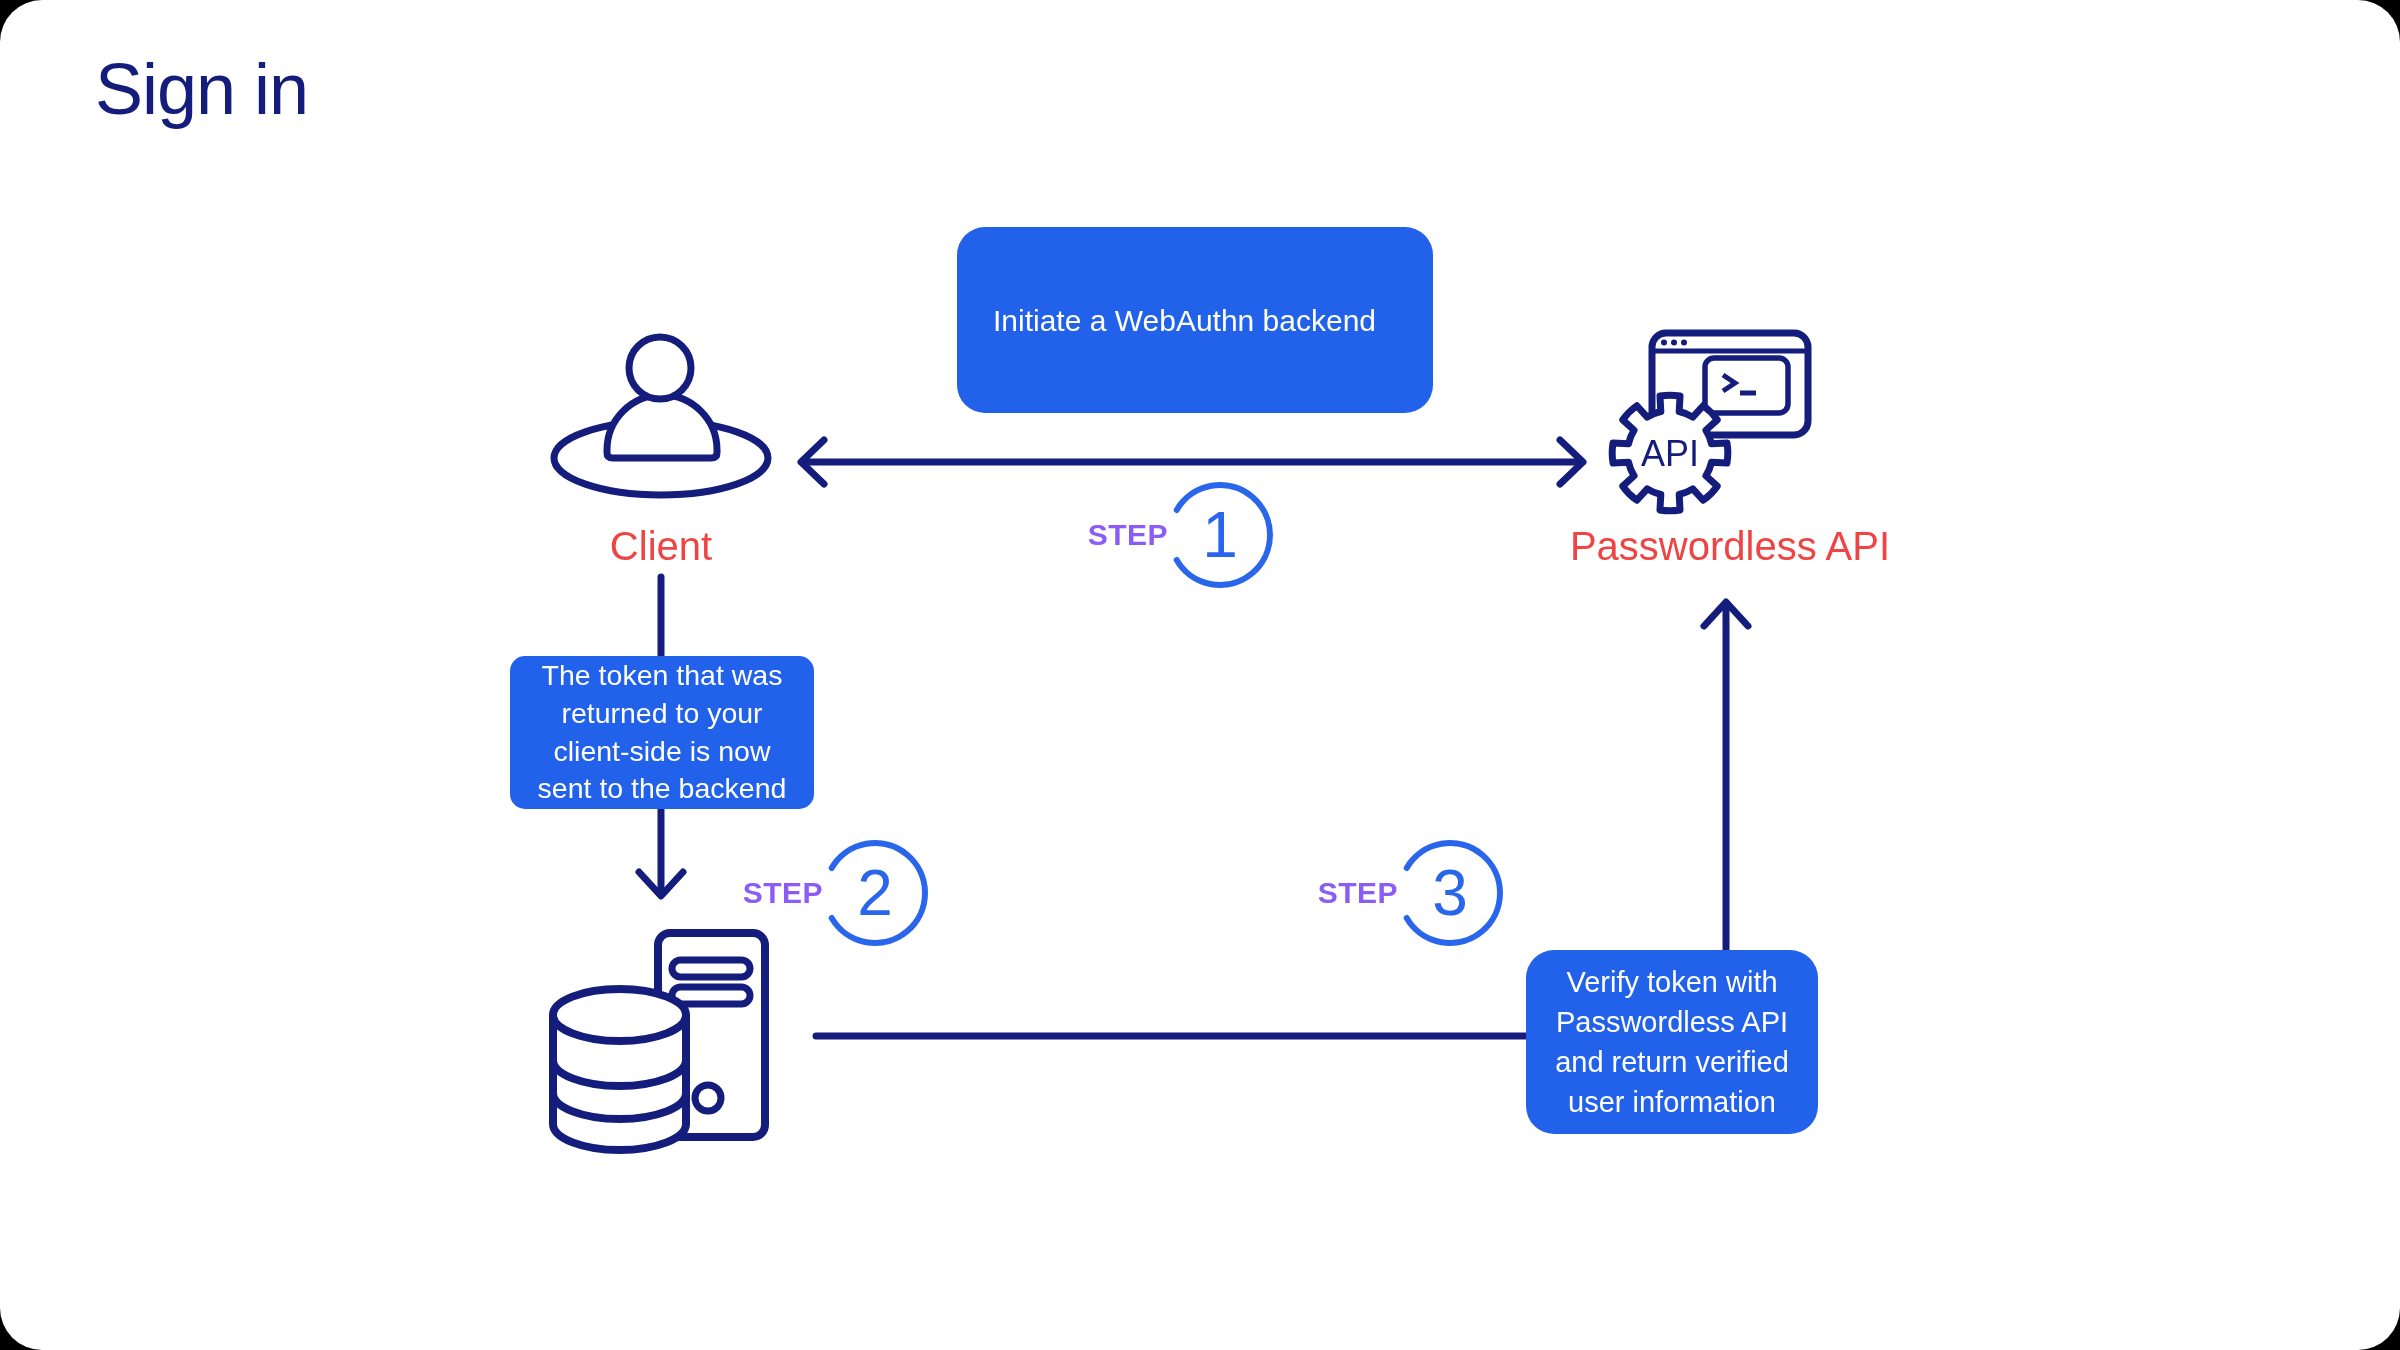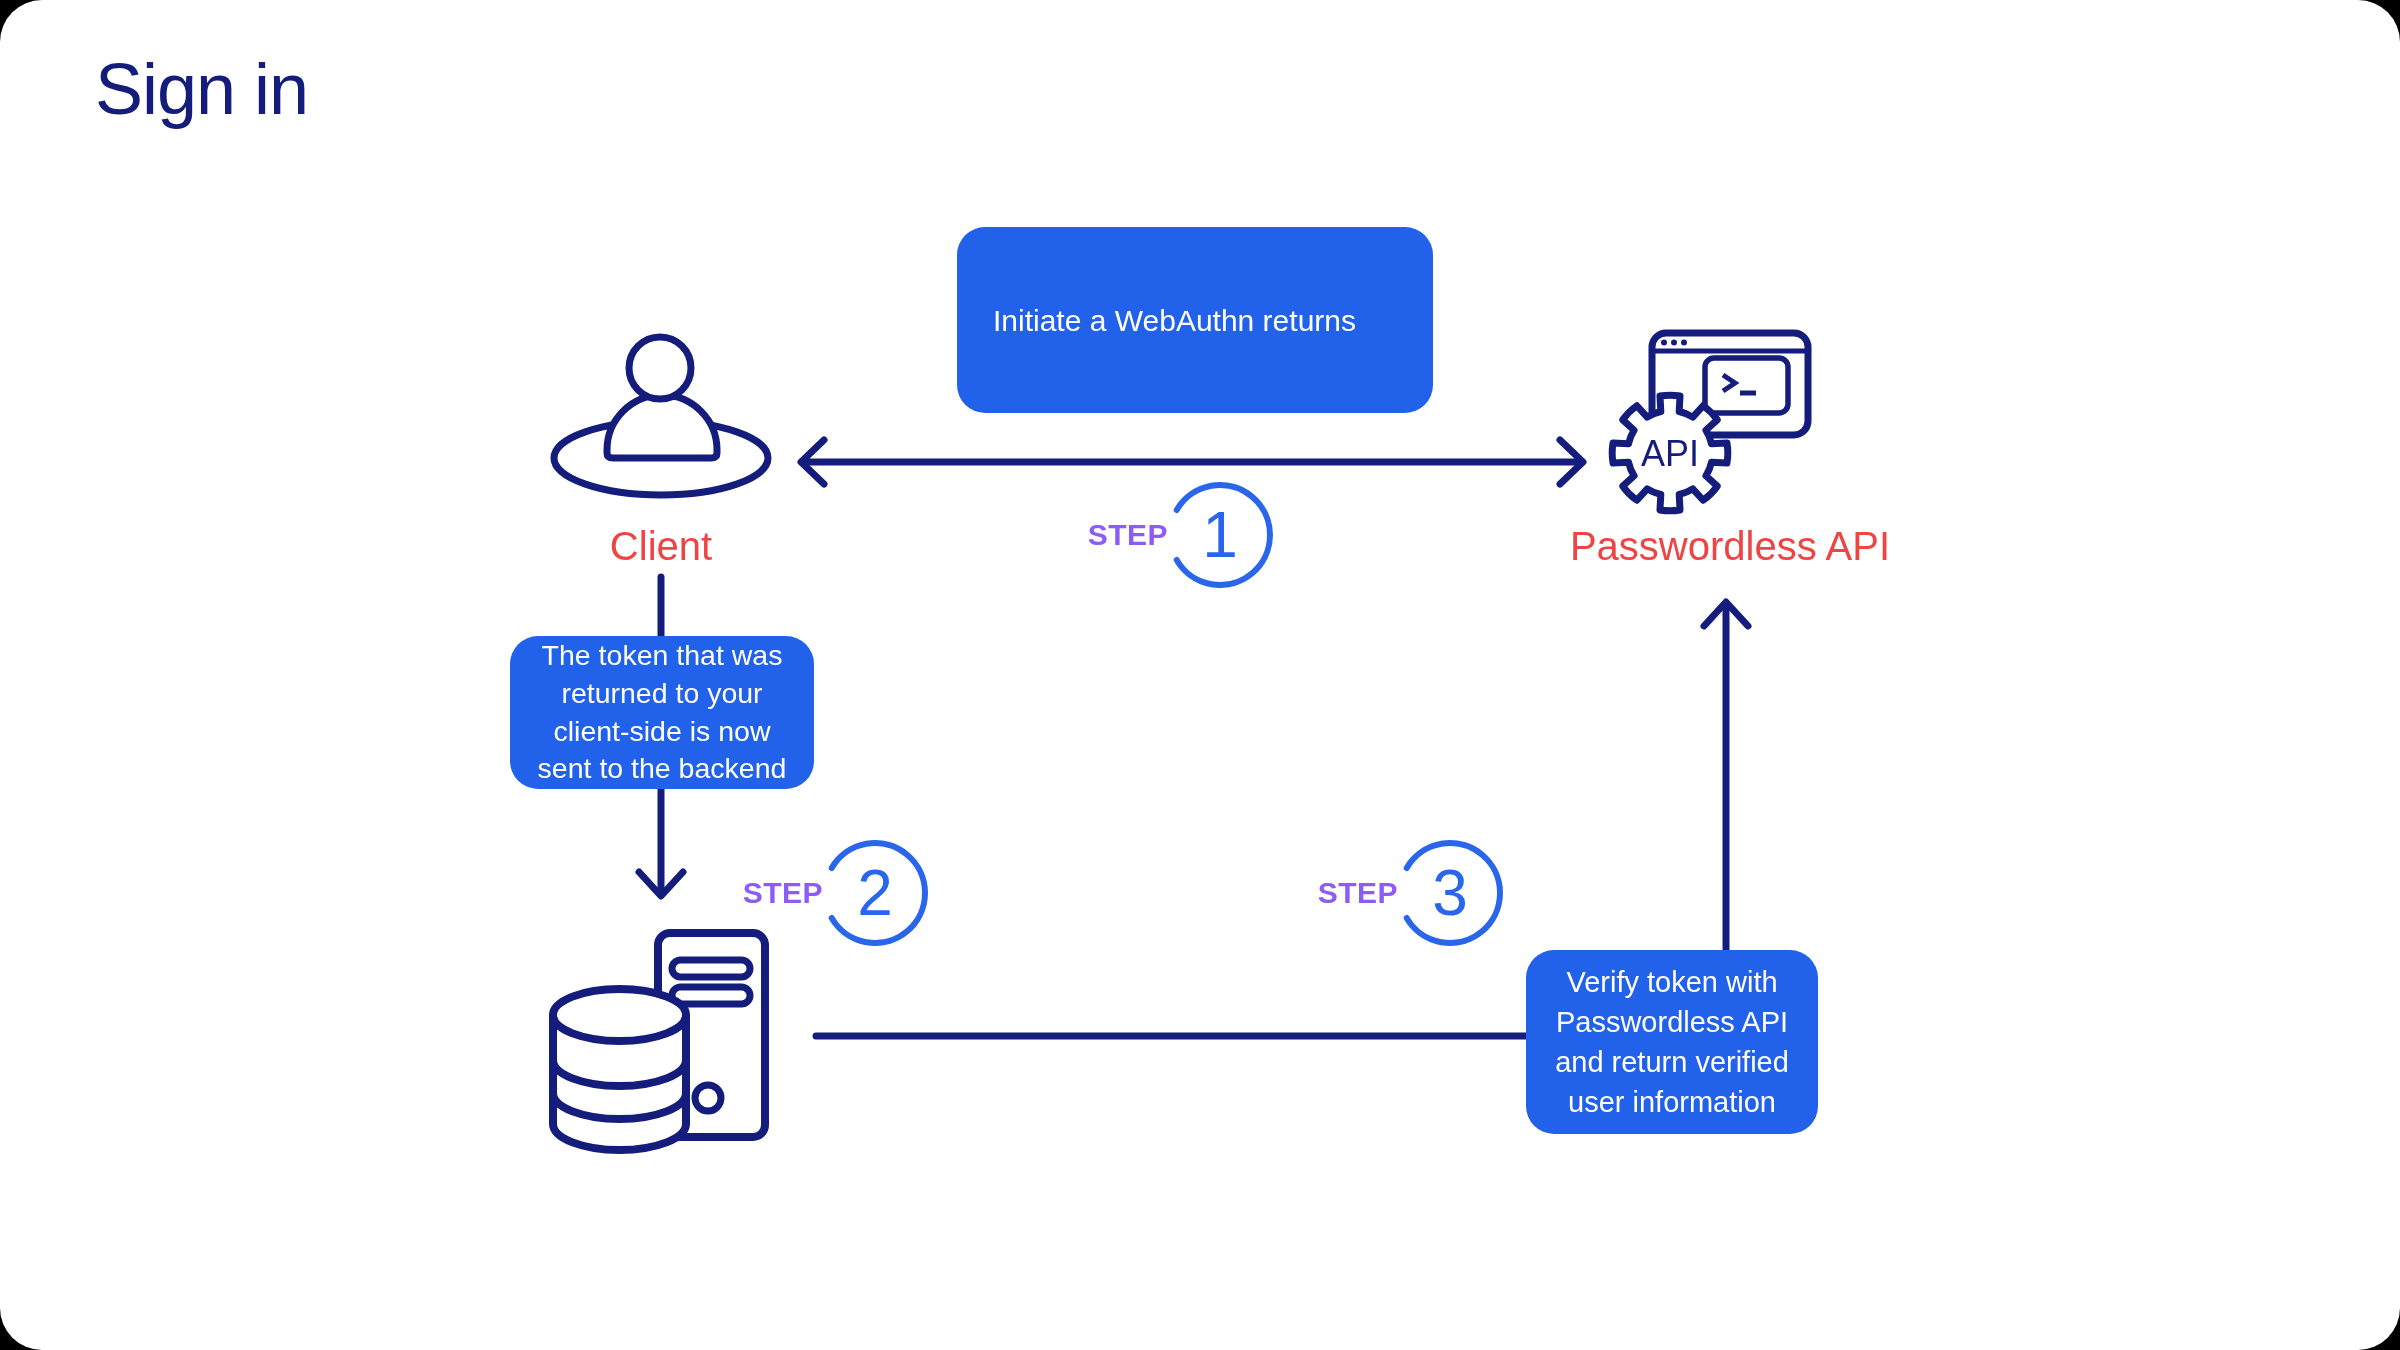--- a/index.html
+++ b/index.html
@@ -17,22 +17,22 @@
               font-size:40px;font-weight:500;color:#ef4444;}
   .label-client{left:536px;top:524px;width:250px;}
   .label-api{left:1530px;top:524px;width:400px;}
   .label-backend{left:510px;top:1176px;width:300px;}
 
   .callout{position:absolute;z-index:4;background:#2261EA;border-radius:28px;
            color:#ffffff;display:flex;flex-direction:column;justify-content:center;}
   .callout-1{left:957px;top:227px;width:476px;height:186px;padding:0 36px;
              box-sizing:border-box;gap:30px;font-size:30px;line-height:1.3;text-align:left;}
   .callout-1 p{margin:0;}
-  .callout-2{left:510px;top:636px;width:304px;height:153px;padding:0 14px;
-             box-sizing:border-box;font-size:28.5px;line-height:1.33;text-align:center;}
+  .callout-2{left:510px;top:656px;width:304px;height:153px;padding:0 14px;
+             box-sizing:border-box;font-size:28.5px;line-height:1.33;text-align:center;border-radius:15px;}
   .callout-3{left:1526px;top:950px;width:292px;height:184px;padding:0 10px;
              box-sizing:border-box;font-size:29px;line-height:1.38;text-align:center;}
 
   .step-badge{position:absolute;z-index:5;width:200px;height:112px;}
   .step-badge .step-word{position:absolute;right:108px;top:50%;transform:translateY(-50%);
             font-size:30px;font-weight:bold;letter-spacing:0.5px;color:#8b5cf6;}
   .step-badge svg{position:absolute;right:0;top:0;}
   .badge-1{left:1076px;top:479px;}
   .badge-2{left:731px;top:837px;}
   .badge-3{left:1306px;top:837px;}
@@ -116,21 +116,21 @@
           <path d="M 13 173 A 66.5 26 0 0 0 146 173" stroke-width="8"></path>
           <ellipse cx="79.5" cy="95" rx="66.5" ry="26" stroke-width="8" fill="#fff"></ellipse>
         </g>
       </g>
     </svg>
 
     <div class="node-label label-client">Client</div>
     <div class="node-label label-api">Passwordless API</div>
 
     <div class="callout callout-1">
-      <p>Initiate a WebAuthn returns</p>
+      <p>Initiate a WebAuthn backend</p>
     </div>
     <div class="callout callout-2">
       <p style="margin:0">The token that was returned to your client-side is now sent to the backend</p>
     </div>
     <div class="callout callout-3">
       <p style="margin:0">Verify token with Passwordless API and return verified user information</p>
     </div>
 
     <div class="step-badge badge-1">
       <span class="step-word">STEP</span>

